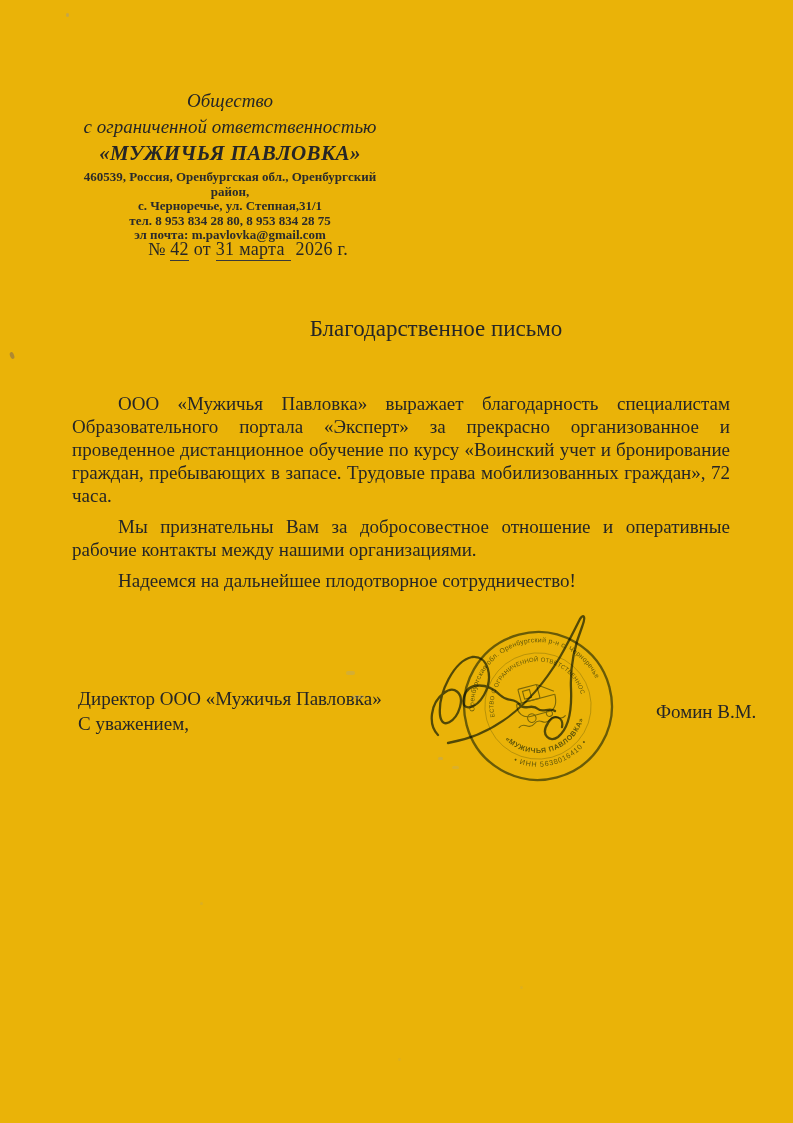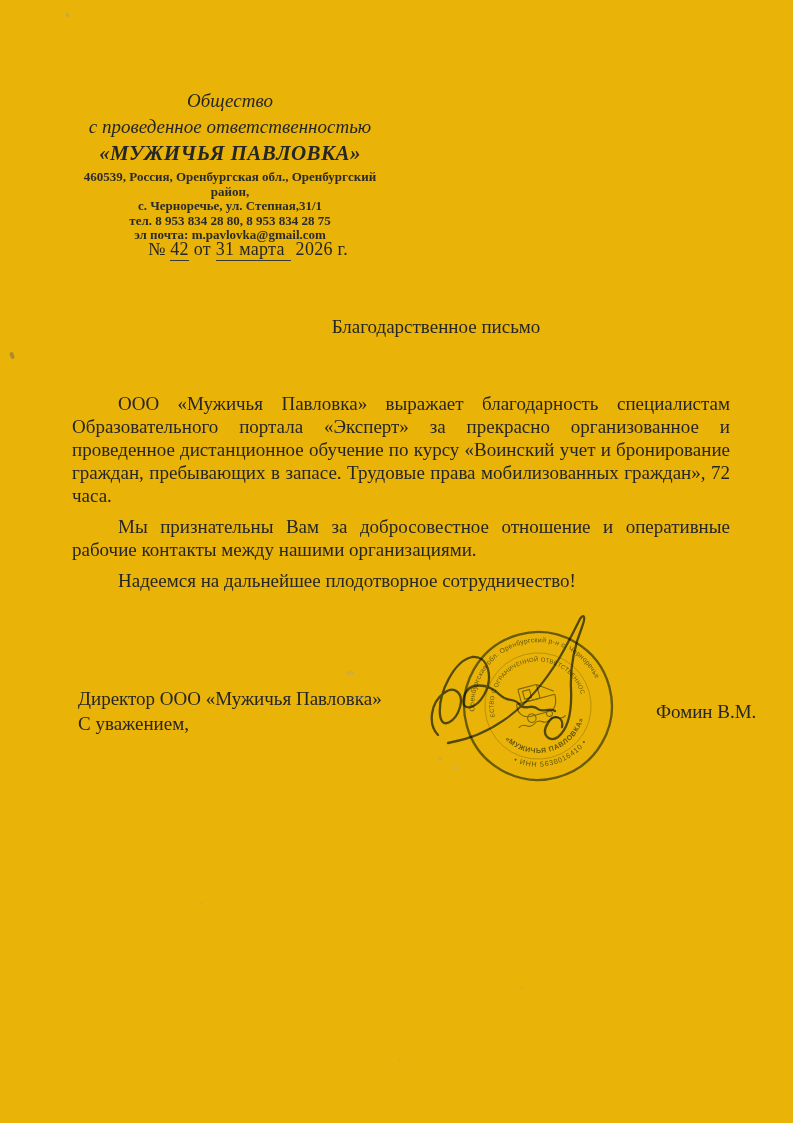--- a/index.html
+++ b/index.html
@@ -50,21 +50,21 @@
     text-align: right;
   }
   .refline .u  { border-bottom: 1.2px solid #3a3a3a; padding-bottom: 1px; }
   .refline .u2 { border-bottom: 1.2px solid #3a3a3a; padding-bottom: 1px; padding-right: 6px; }
 
   
   .title {
     position: absolute;
     left: 80px; top: 316px; width: 712px;
     text-align: center;
-    font-size: 19px;
+    font-size: 23px;
   }
 
   
   .body-text {
     position: absolute;
     left: 64px; top: 384px; width: 674px;
     font-size: 19px;
     line-height: 23px;
     text-align: justify;
   }
@@ -133,21 +133,21 @@
   .a-sp2    { left: 520px; top: 986px; width: 3px;  height: 3px; background: #9a9a9a; opacity: 0.14; border-radius: 50%; }
   .a-sp3    { left: 398px; top: 1058px;width: 3px;  height: 3px; background: #9a9a9a; opacity: 0.14; border-radius: 50%; }
 </style>
 </head>
 <body>
 
 <div class="page">
 
   <div class="letterhead">
     <div class="lh-type">Общество</div>
-    <div class="lh-type">с проведенное ответственностью</div>
+    <div class="lh-type">с ограниченной ответственностью</div>
     <div class="lh-name">«МУЖИЧЬЯ ПАВЛОВКА»</div>
     <div class="lh-addr">
       <div>460539, Россия, Оренбургская обл., Оренбургский район,</div>
       <div>с. Черноречье, ул. Степная,31/1</div>
       <div>тел. 8 953 834 28 80, 8 953 834 28 75</div>
       <div>эл почта: m.pavlovka@gmail.com</div>
     </div>
   </div>
 
   <div class="refline">

